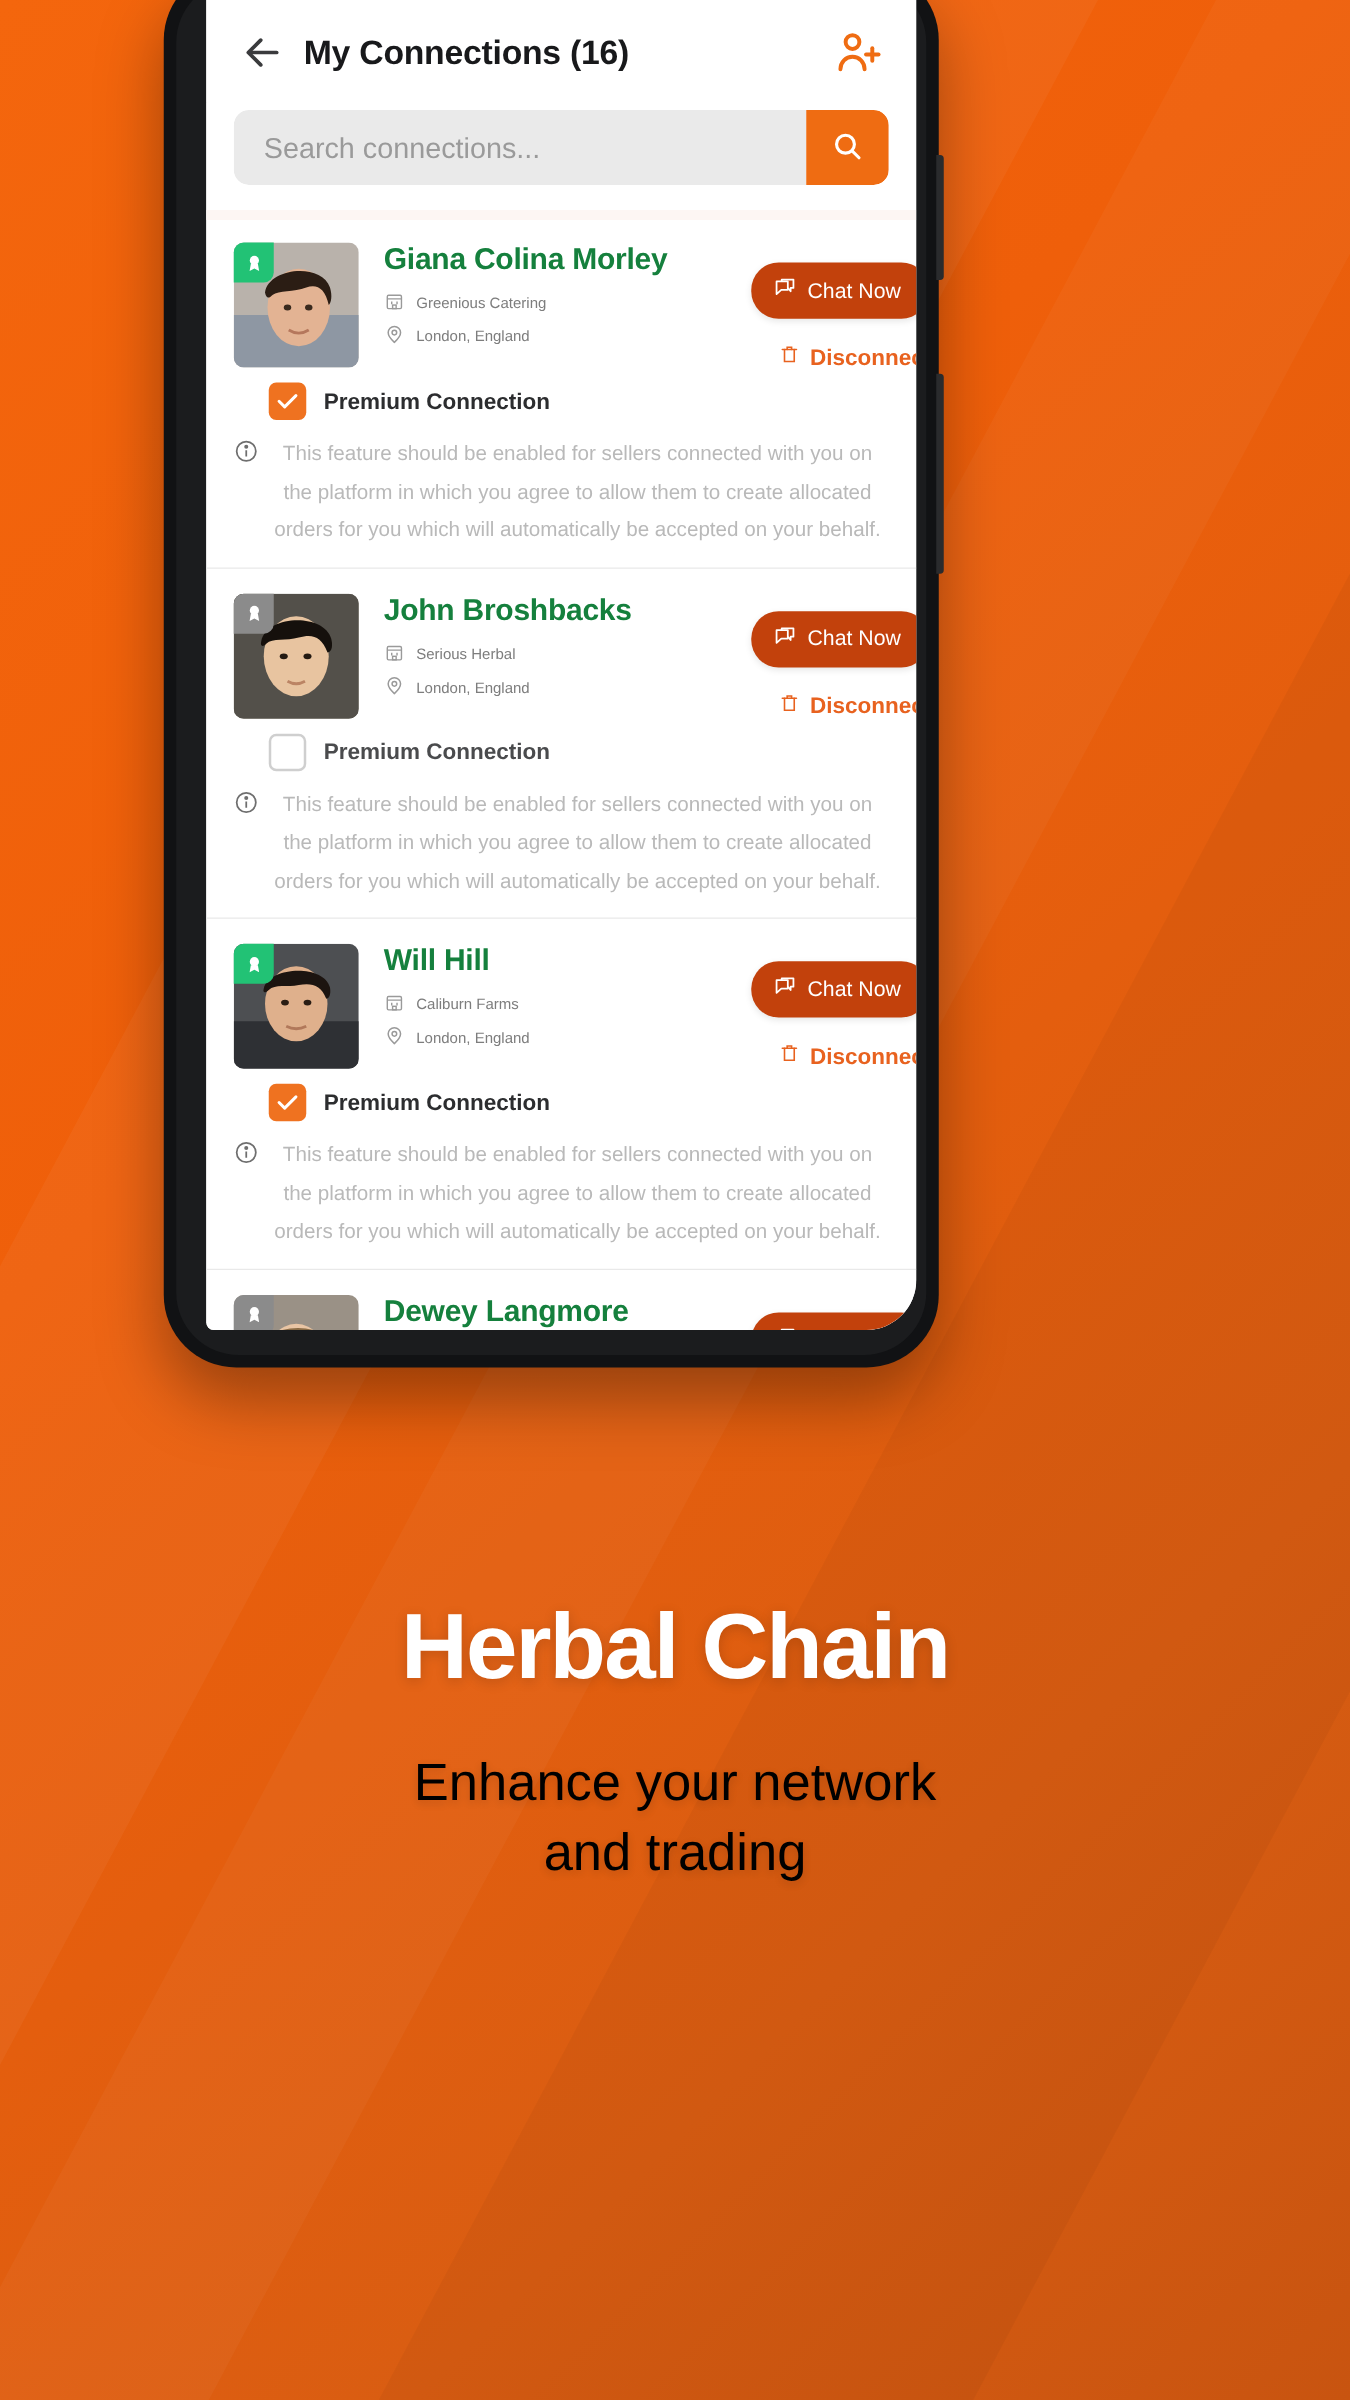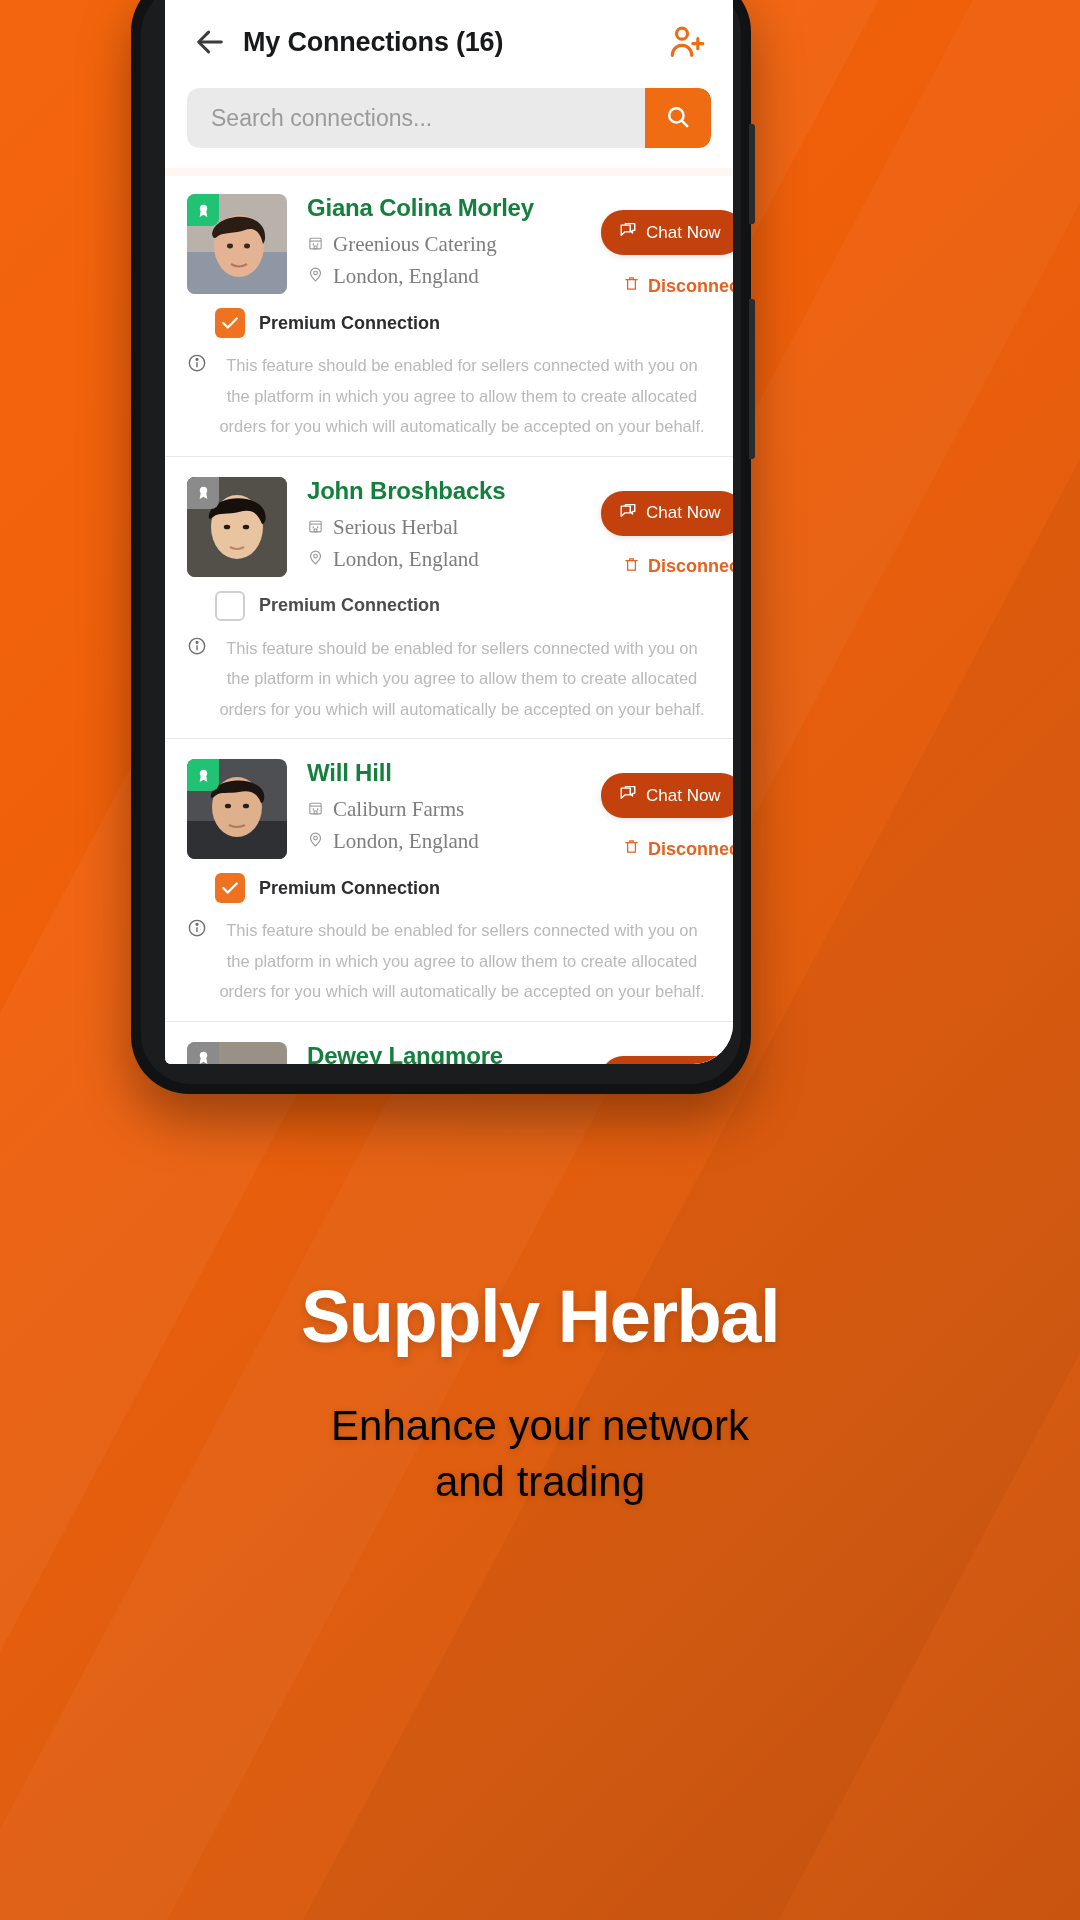--- a/index.html
+++ b/index.html
@@ -74,21 +74,21 @@
   .card-main { display:flex; gap:20px; }
   .avatar-wrap { position:relative; width:100px; height:100px; flex:0 0 auto; }
   .avatar { width:100px; height:100px; border-radius:8px; overflow:hidden; display:block; }
   .badge {
     position:absolute; left:0; top:0; width:32px; height:32px;
     border-radius: 8px 0 8px 0; display:flex; align-items:center; justify-content:center;
   }
   .badge svg { width:17px; height:17px; }
   .info-col { flex:1; min-width:0; }
   .conn-name { font-size:24px; font-weight:700; color:#15803d; letter-spacing:-0.2px; margin-bottom:10px; }
-  .meta-line { display:flex; align-items:center; gap:9px; margin-bottom:7px; color:#7d7d7d; font-size:21px;font-family:Liberation Serif, serif; }
+  .meta-line { display:flex; align-items:center; gap:9px; margin-bottom:7px; color:#7d7d7d; font-size:12px; }
   .meta-line svg { width:17px; height:17px; flex:0 0 auto; }
   .actions { position:absolute; right:-28px; top:34px; width:160px; text-align:left; }
   .chat-btn {
     display:inline-flex; align-items:center; gap:9px;
     background:#c2410c; color:#fff; border:none; cursor:pointer;
     font-family:"Liberation Sans", sans-serif; font-size:17px; font-weight:500;
     padding: 11px 22px 11px 18px; border-radius: 22px;
     box-shadow: 0 2px 6px rgba(0,0,0,0.1);
   }
   .chat-btn svg { width:18px; height:18px; }
@@ -460,19 +460,19 @@
         </div>
 
       </div>
     </div>
   </div>
 </div>
 
 <div class="promo">
   <h1>
     <br>
-    <span>Supply Herbal</span>
+    <span>Herbal Chain</span>
   </h1>
   <p>
     <span>Enhance your network</span><br>
     <span>and trading</span>
   </p>
 </div>
 
 </body></html>

